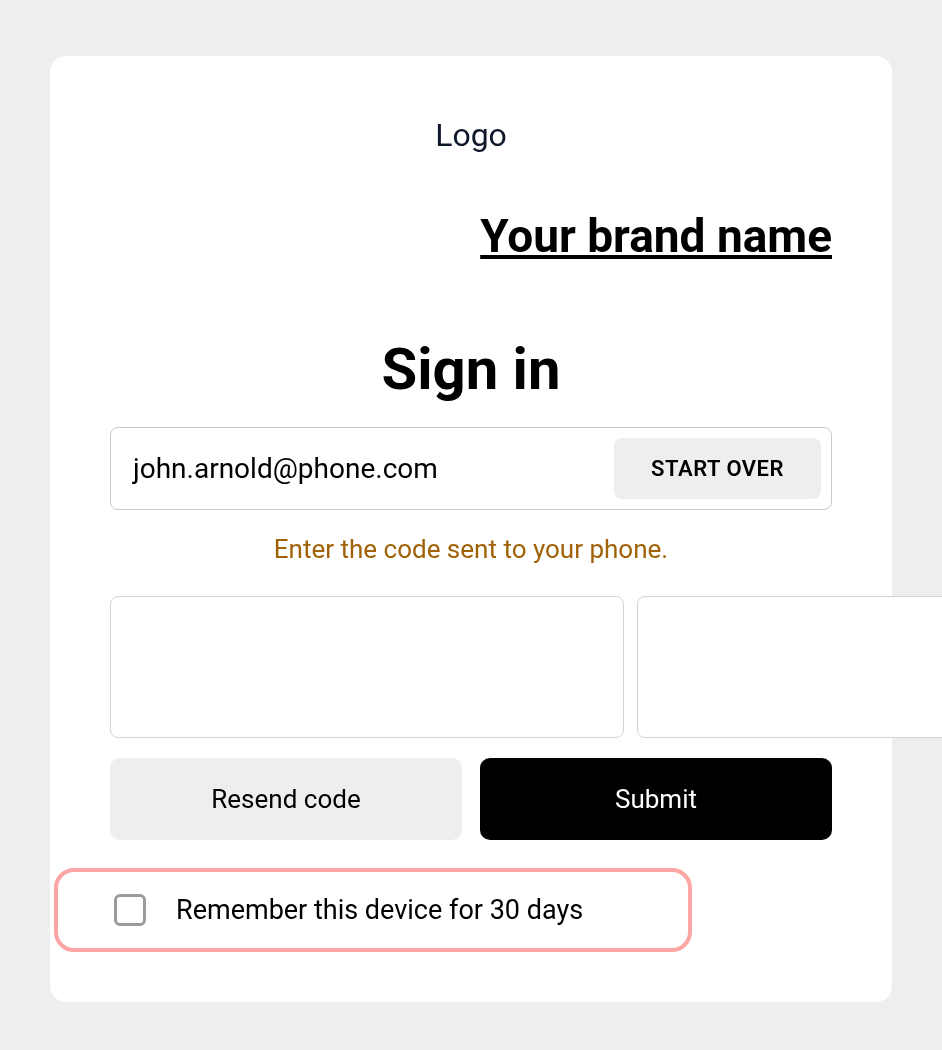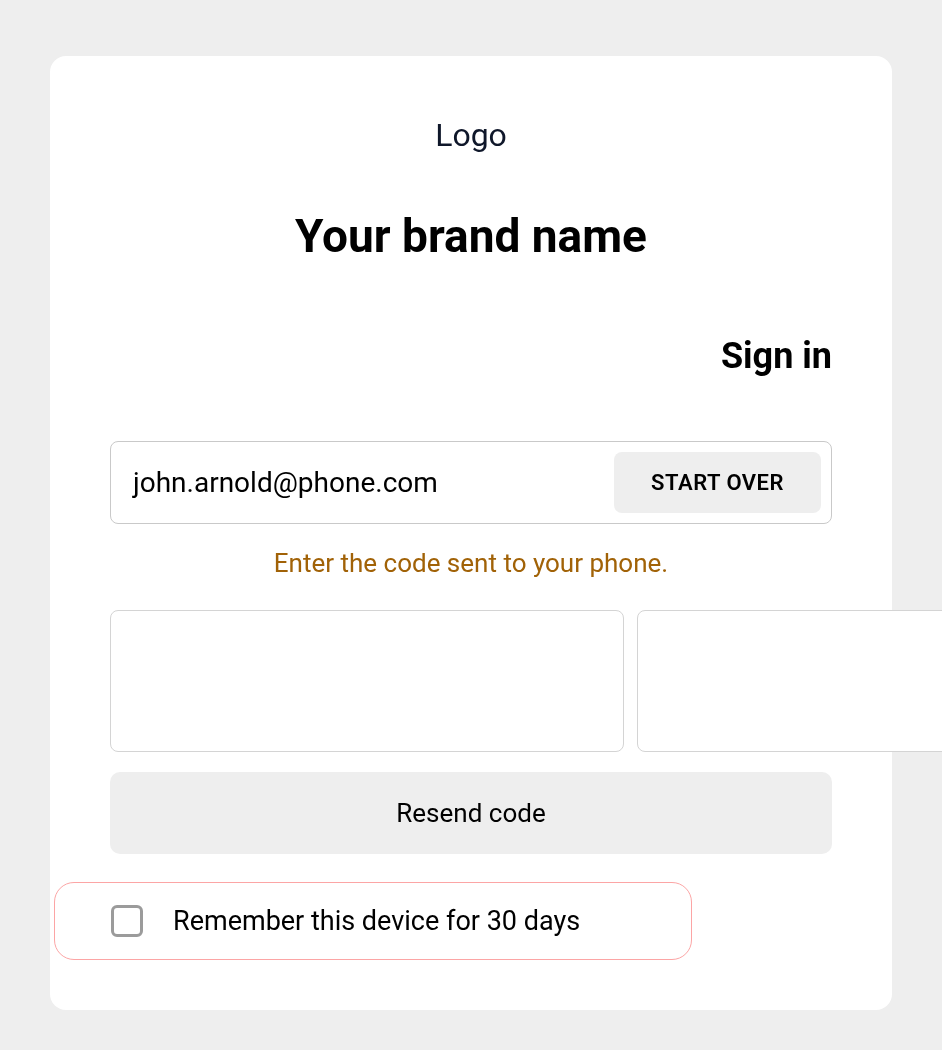--- a/index.html
+++ b/index.html
@@ -21,32 +21,33 @@
       width: 100%;
     }
     .logo {
       text-align: center;
       font-size: 32px;
       font-weight: 400;
       color: #0f172a;
       margin-bottom: 55px;
     }
     .brand-name {
-      text-align: center;
+      text-align: right;
       font-size: 46px;
       font-weight: 700;
       color: #000;
       margin-bottom: 72px;
+      text-decoration: underline;
     }
     .signin-title {
-      text-align: right;
-      font-size: 36px;
+      text-align: center;
+      font-size: 58px;
       font-weight: 700;
       color: #000;
-      margin-bottom: 64px;
+      margin-bottom: 24px;
     }
     .email-row {
       display: flex;
       align-items: center;
       border: 1px solid #c9c9c9;
       border-radius: 8px;
       padding: 10px 10px 10px 22px;
       margin-bottom: 24px;
     }
     .email-value {
@@ -113,21 +114,21 @@
       font-size: 26px;
       font-weight: 400;
       color: #fff;
       cursor: pointer;
       font-family: inherit;
     }
     .remember-container {
       position: relative;
       left: -56px;
       width: calc(100% - 84px);
-      border: 1px solid #fca5a5;
+      border: 4px solid #fca5a5;
       border-radius: 20px;
       padding: 22px 40px 22px 56px;
       display: flex;
       align-items: center;
       gap: 30px;
     }
     .remember-checkbox {
       width: 32px;
       height: 32px;
       border: 3px solid #9b9b9b;
@@ -158,19 +159,20 @@
   <div class="instruction">Enter the code sent to your phone.</div>
 
   <div class="code-inputs">
     <input type="text" maxlength="1" class="code-input" value="" style="">
     <input type="text" maxlength="1" class="code-input" value="" style="">
 
   </div>
 
   <div class="action-buttons">
     <button class="resend-btn">Resend code</button>
+    <button class="submit-btn">Submit</button>
   </div>
 
   <div class="remember-container">
     <div class="remember-checkbox" role="checkbox" aria-checked="false"></div>
     <label class="remember-label">Remember this device for 30 days</label>
   </div>
 </div>
 
 </body></html>

